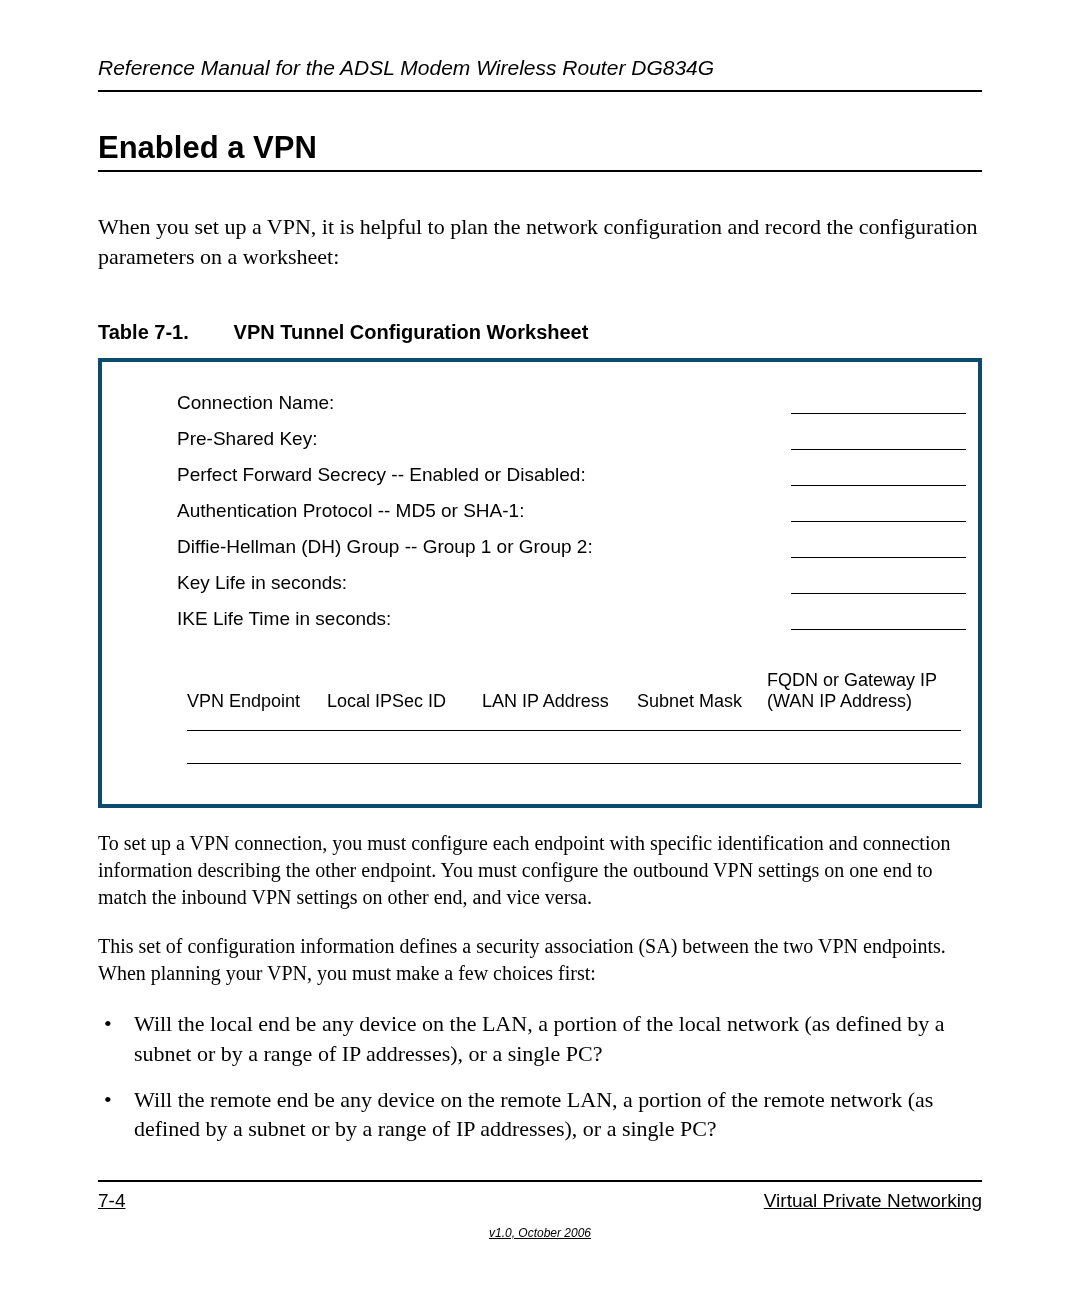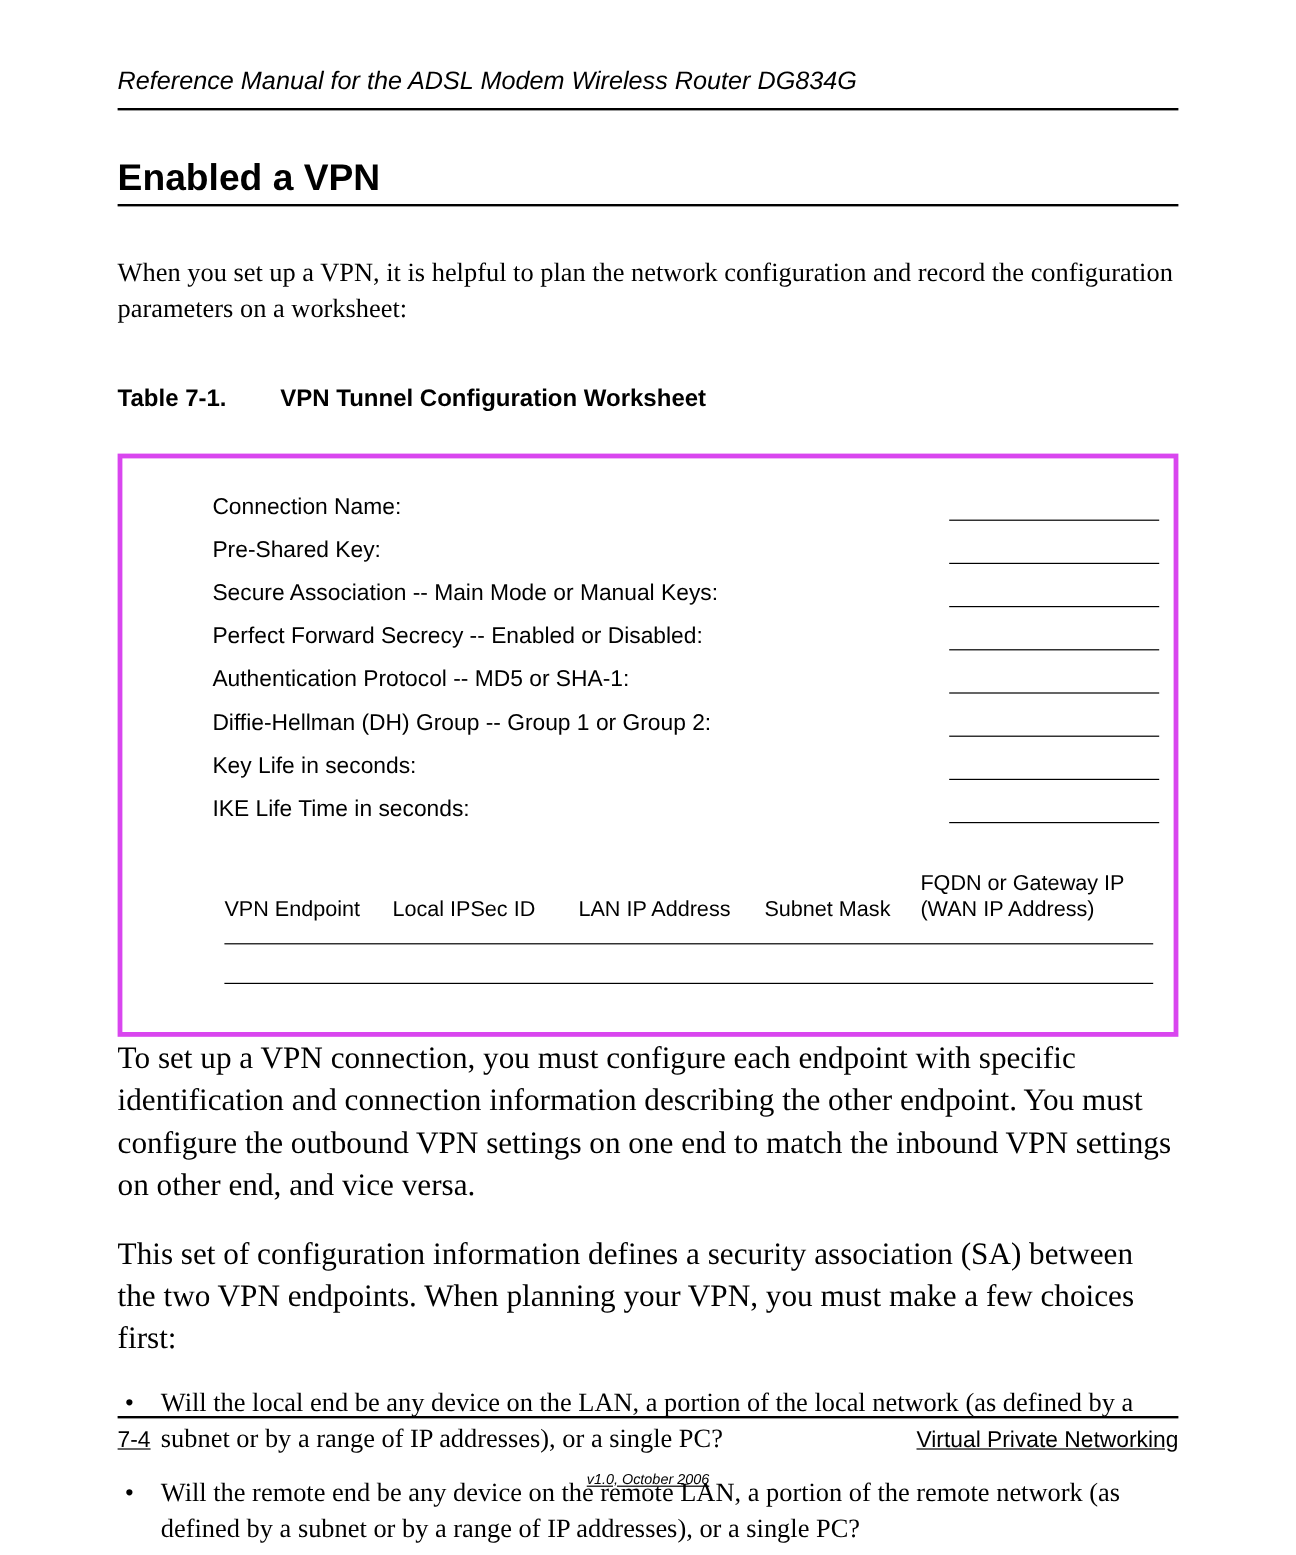--- a/index.html
+++ b/index.html
@@ -40,29 +40,30 @@
     }
     .intro-para {
       font-size: 22px;
       line-height: 1.35;
       margin-bottom: 50px;
     }
     .table-caption {
       font-family: Arial, Helvetica, sans-serif;
       font-size: 20px;
       font-weight: bold;
-      margin-bottom: 34px;
+      margin-bottom: 14px;
     }
     .table-caption .label {
       display: inline-block;
       width: 130px;
     }
     .worksheet-box {
-      border: 4px solid #d946ef;
+      border: 4px solid #0c4a6e;
       padding: 30px 2px 40px 15px;
+      margin-bottom: 22px;
       font-family: Arial, Helvetica, sans-serif;
     }
     .field-row {
       display: flex;
       align-items: flex-end;
       margin-bottom: 14px;
       padding-left: 60px;
     }
     .field-label {
       font-size: 19px;
@@ -96,21 +97,21 @@
     .endpoint-line-row {
       padding-left: 70px;
       padding-right: 15px;
       margin-top: 18px;
     }
     .endpoint-line {
       border-bottom: 1.5px solid #000;
       height: 1px;
     }
     .para {
-      font-size: 26px;
+      font-size: 20px;
       line-height: 1.35;
       margin-bottom: 22px;
     }
     .bullet-list {
       list-style: none;
       padding-left: 0px;
     }
     .bullet-item {
       font-size: 22px;
       line-height: 1.35;
@@ -169,25 +170,20 @@
 </div>
 
 <div class="worksheet-box">
   <div class="field-row">
     <span class="field-label">Connection Name:</span>
     <span class="field-spacer"></span>
     <span class="field-line"></span>
   </div>
   <div class="field-row">
     <span class="field-label">Pre-Shared Key:</span>
-    <span class="field-spacer"></span>
-    <span class="field-line"></span>
-  </div>
-  <div class="field-row">
-    <span class="field-label">Secure Association -- Main Mode or Manual Keys:</span>
     <span class="field-spacer"></span>
     <span class="field-line"></span>
   </div>
   <div class="field-row">
     <span class="field-label">Perfect Forward Secrecy -- Enabled or Disabled:</span>
     <span class="field-spacer"></span>
     <span class="field-line"></span>
   </div>
   <div class="field-row">
     <span class="field-label">Authentication Protocol -- MD5 or SHA-1:</span>

